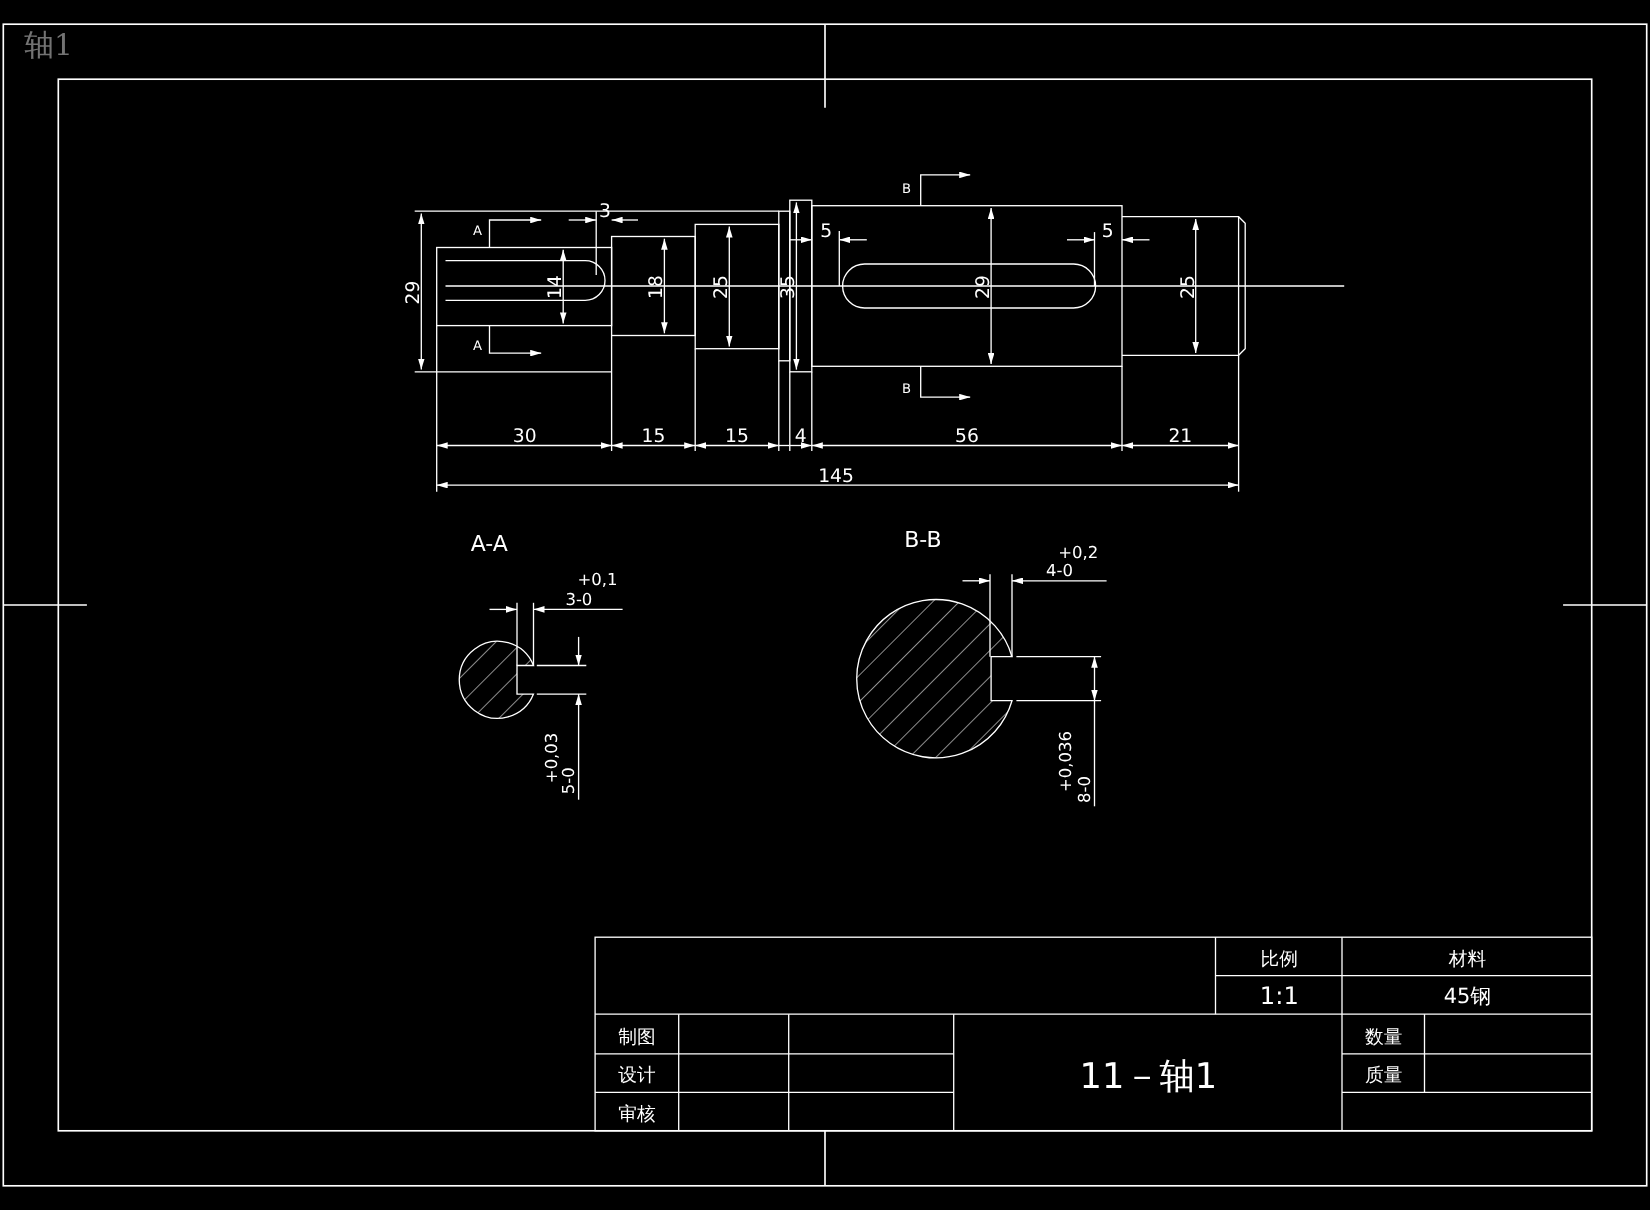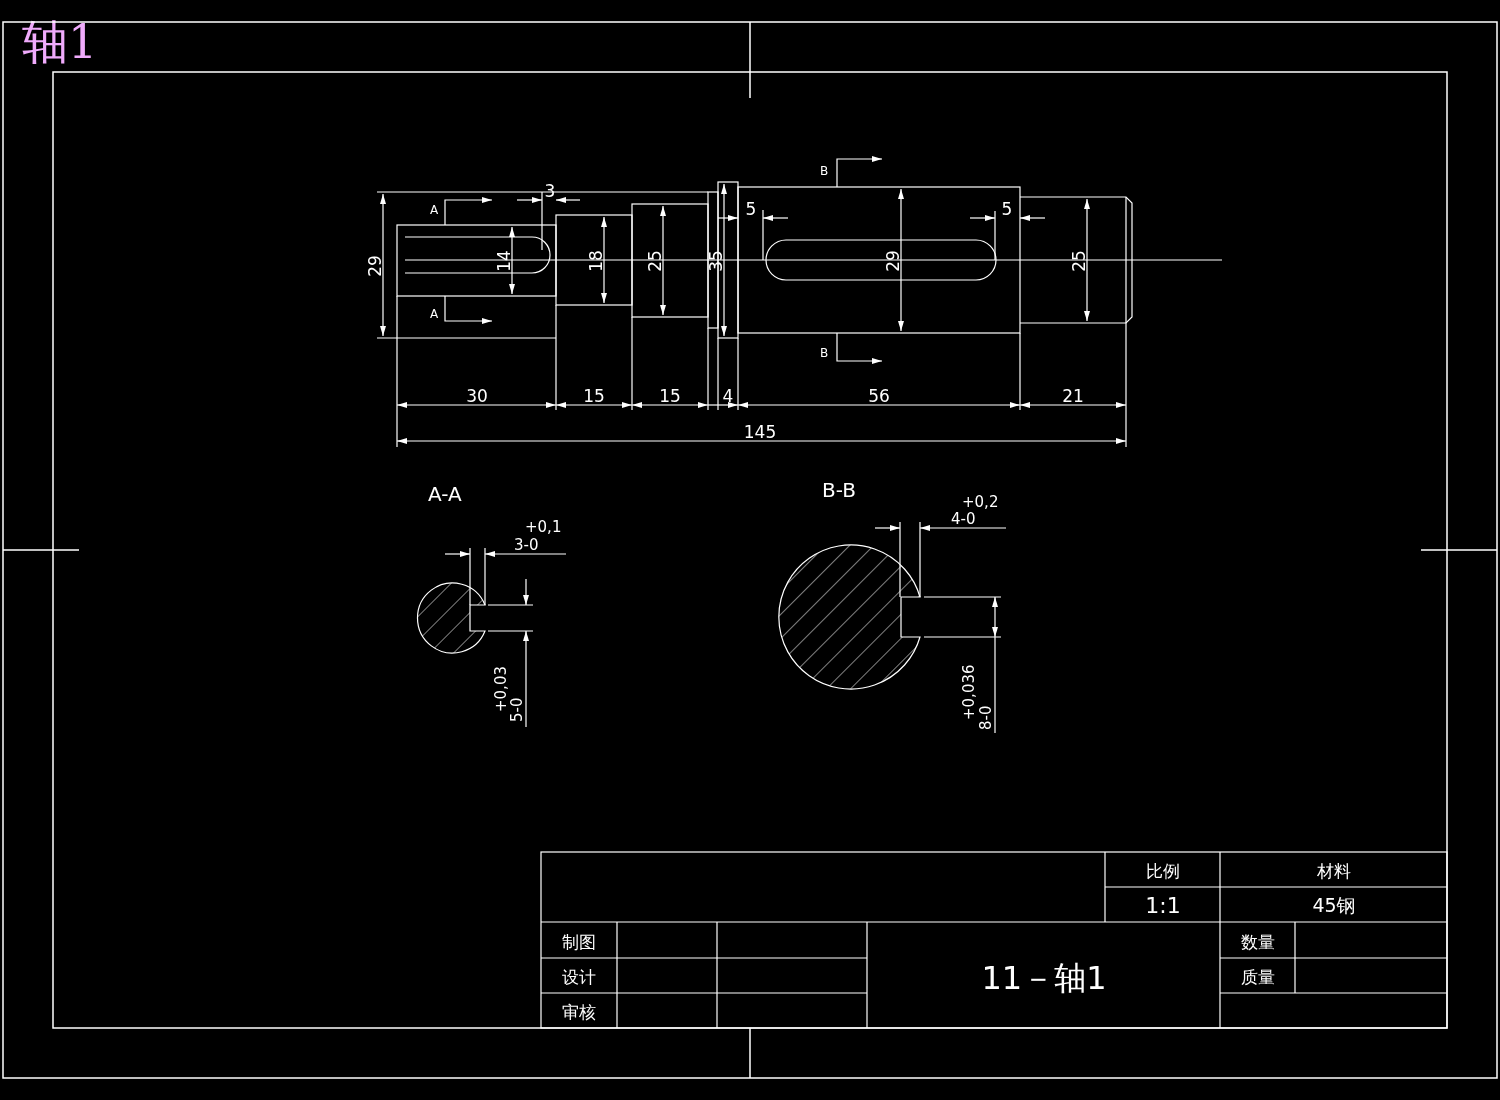--- a/index.html
+++ b/index.html
@@ -1,18 +1,18 @@
 <!DOCTYPE html>
 <html><head>
 <meta charset="utf-8">
 <style>
   html, body { margin:0; padding:0; background:#000; }
   body { width:1500px; height:1100px; position:relative; overflow:hidden; font-family:"DejaVu Sans", sans-serif; }
   #drawing { position:absolute; left:0; top:0; }
-  .corner-title { position:absolute; left:22px; top:22px; color:#f0abfc; font-family:"DejaVu Serif", serif; font-size:46px; line-height:40px;text-align:center; }
+  .corner-title { position:absolute; left:22px; top:22px; color:#737373; font-family:"DejaVu Serif", serif; font-size:27px; line-height:40px;text-align:center; }
   svg text { font-family:"DejaVu Sans", sans-serif; fill:#fff; }
   .cad { font-family:"DejaVu Sans Mono", monospace; }
 </style>
 </head>
 <body>
 
 <div class="corner-title">轴1</div>
 
 <svg id="drawing" width="1500" height="1100" viewBox="0 0 1500 1100" xmlns="http://www.w3.org/2000/svg">
   <defs>

